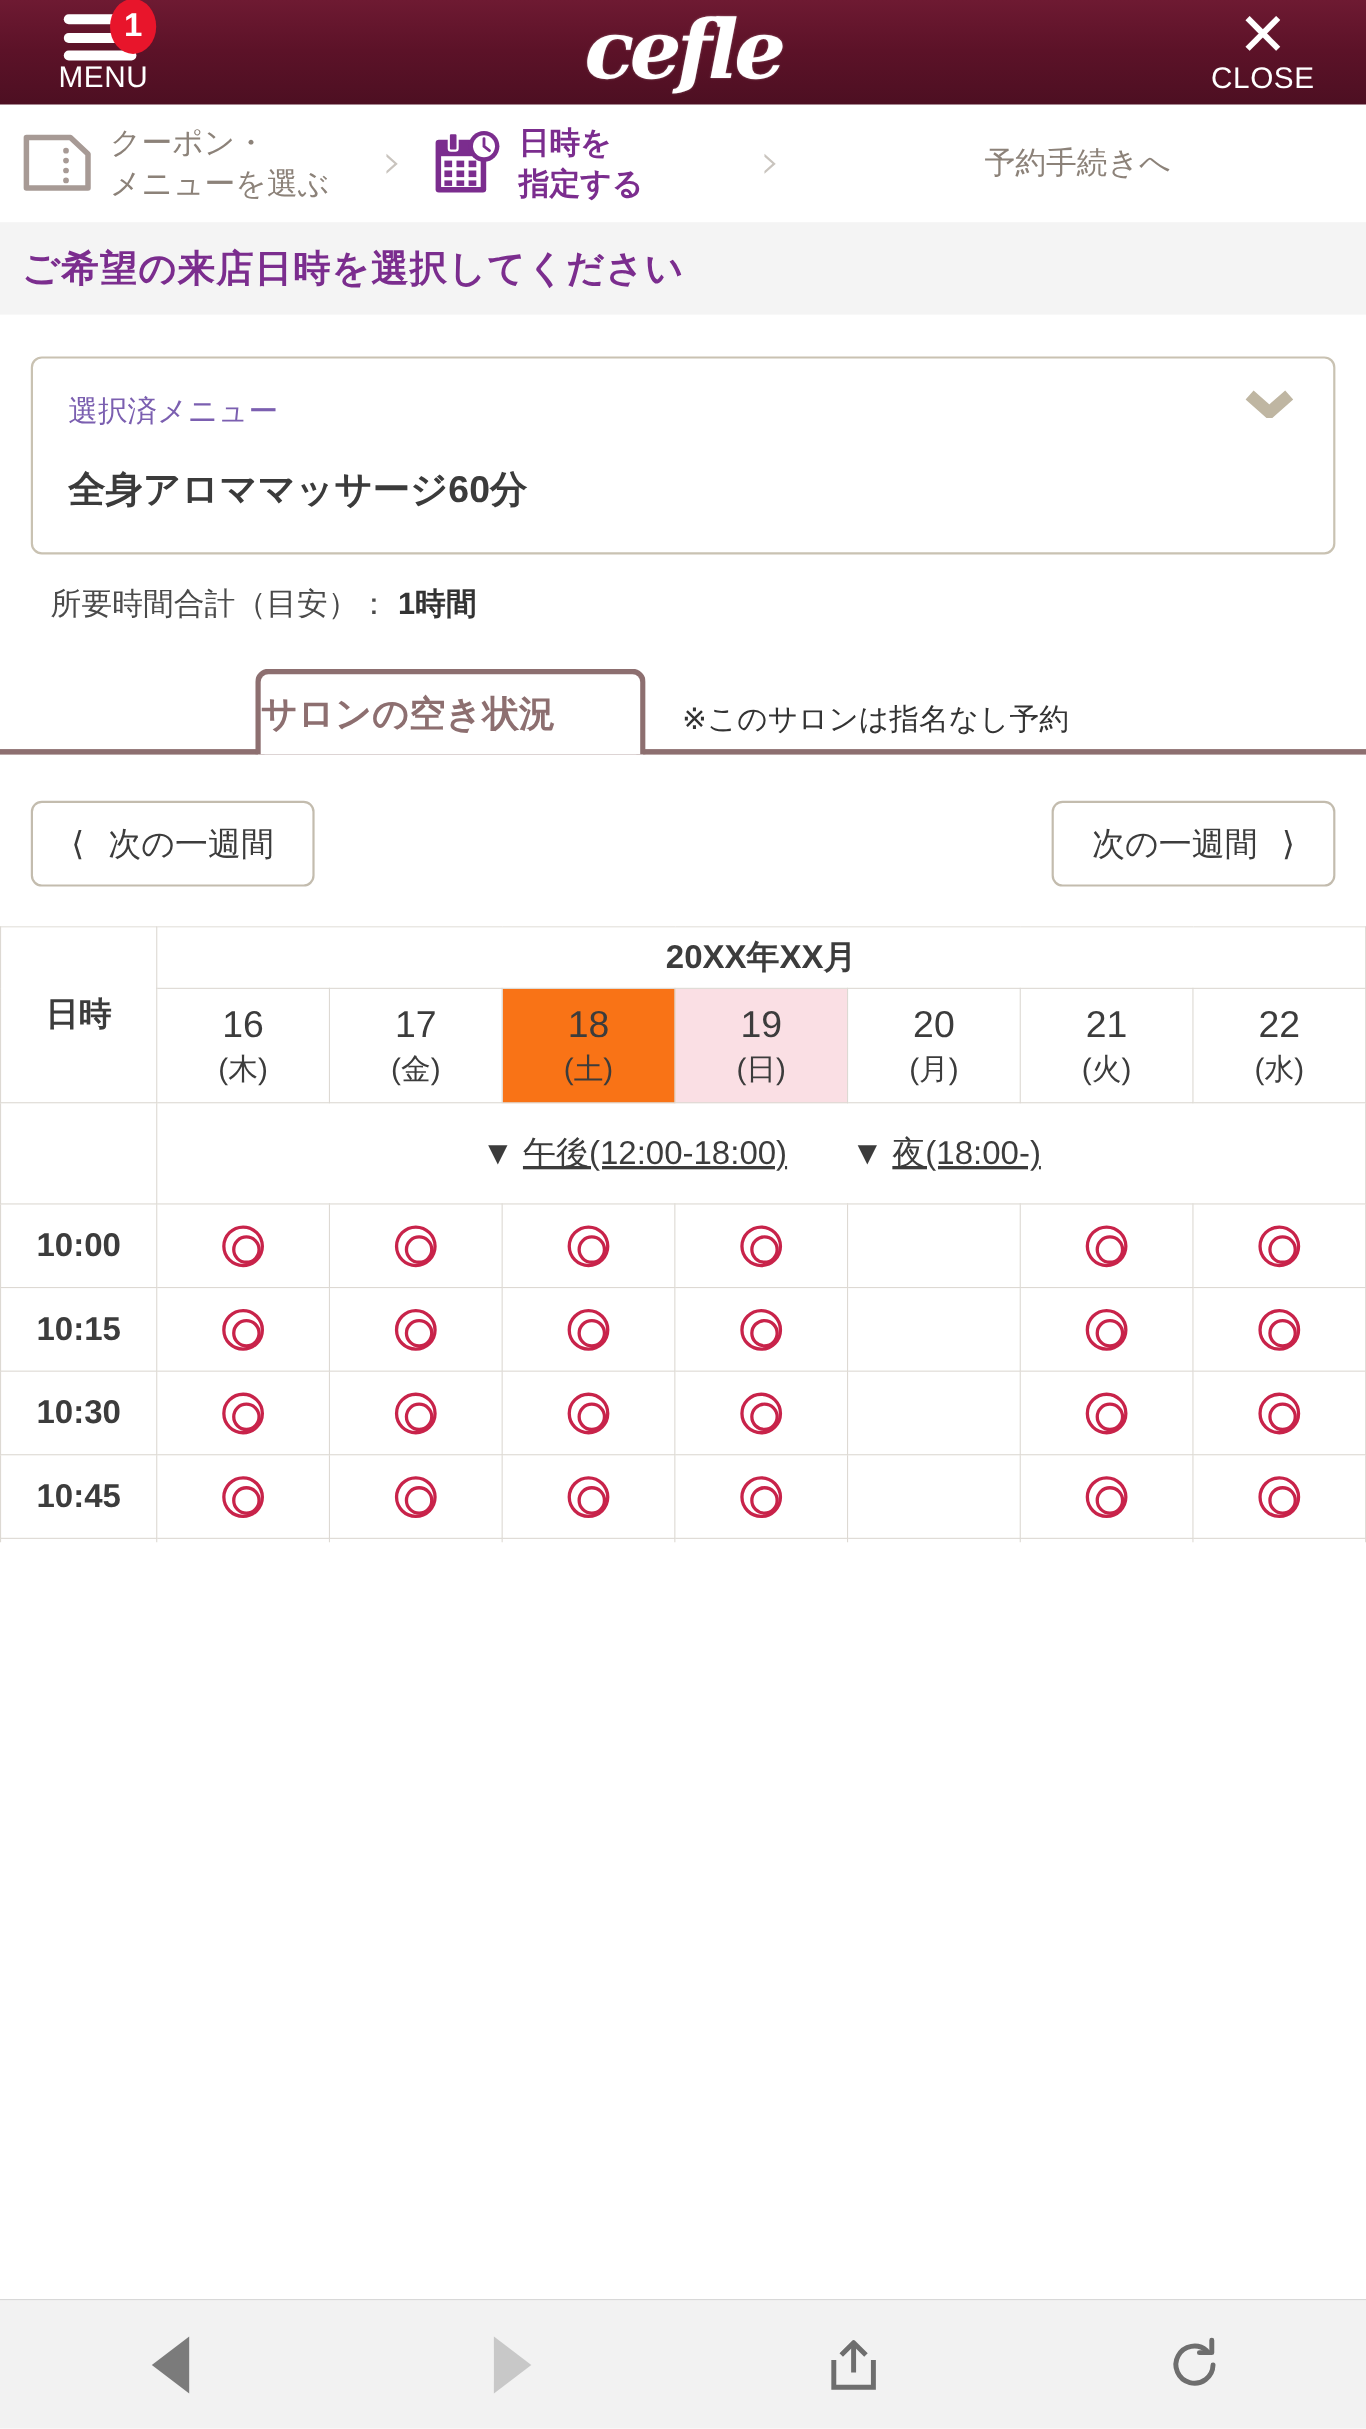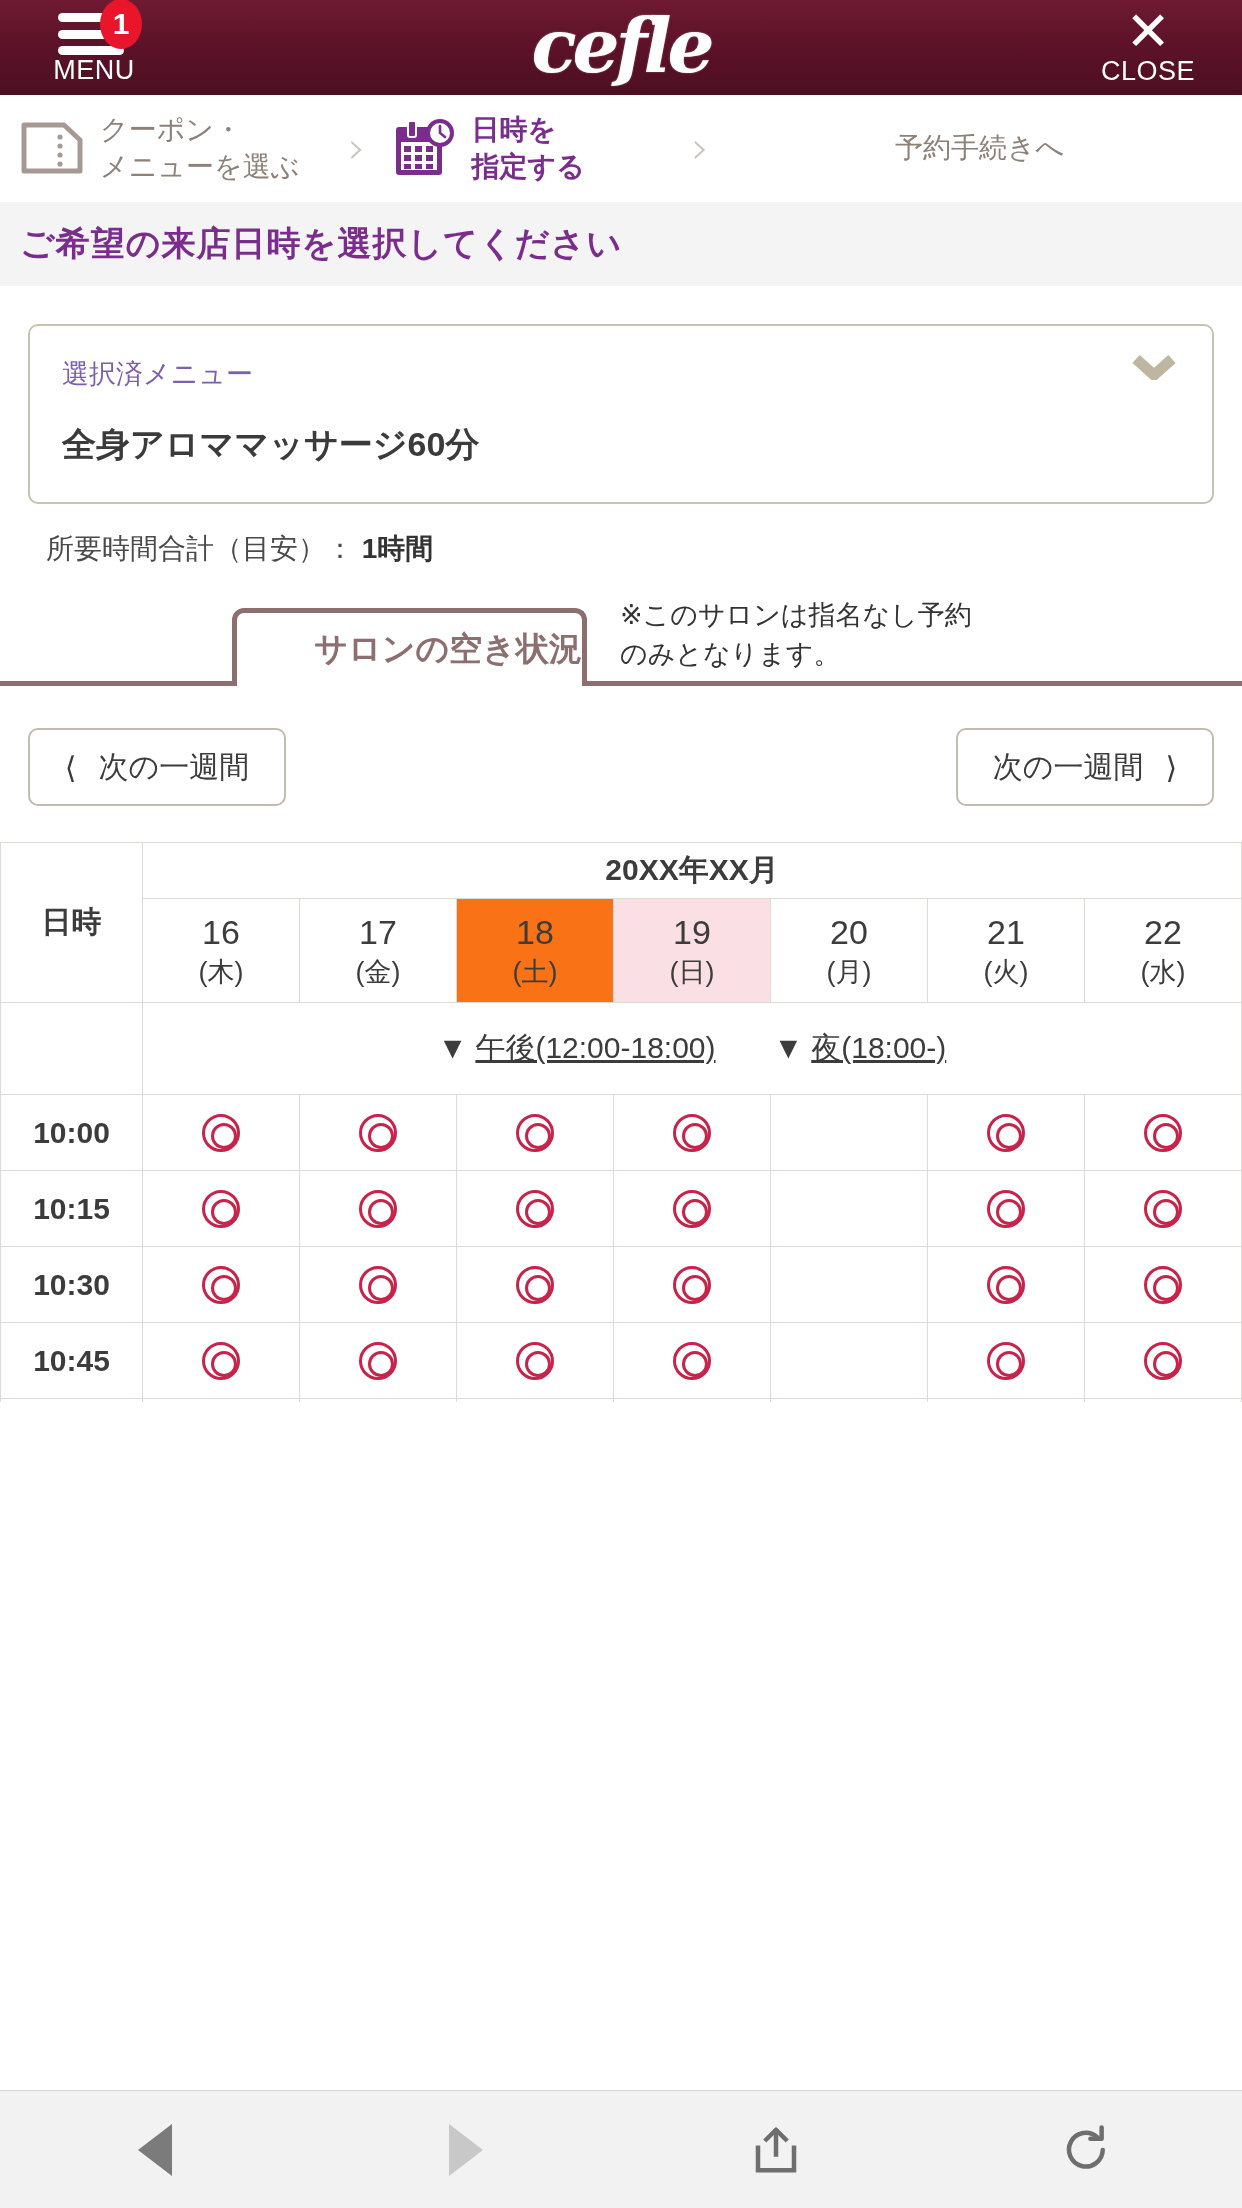--- a/index.html
+++ b/index.html
@@ -213,21 +213,21 @@
     position: relative;
     margin-left: 232px;
     width: 355px;
     height: 78px;
     border: 5px solid #8d6f70;
     border-bottom: none;
     border-radius: 12px 12px 0 0;
     background: #ffffff;
     display: flex;
     align-items: center;
-    justify-content: flex-end;
+    justify-content: flex-start;
     z-index: 2;
   }
   .tab-label {
     color: #8d6f70;
     font-size: 33px;
     font-weight: bold;
   }
   .tab-note {
     position: absolute;
     left: 620px;
@@ -443,21 +443,20 @@
     <b>1時間</b>
   </div>
 
   <div class="tabrow">
     <div class="tab-underline"></div>
     <div class="tab">
       <span class="tab-label">サロンの空き状況</span>
     </div>
     <div class="tab-note">
       <div>※このサロンは指名なし予約</div>
-      <div>のみとなります。</div>
     </div>
   </div>
 
   <div class="weeknav">
     <div class="wbtn">
       <span class="arw">⟨</span>
       <span>次の一週間</span>
     </div>
     <div class="wbtn">
       <span>次の一週間</span>

